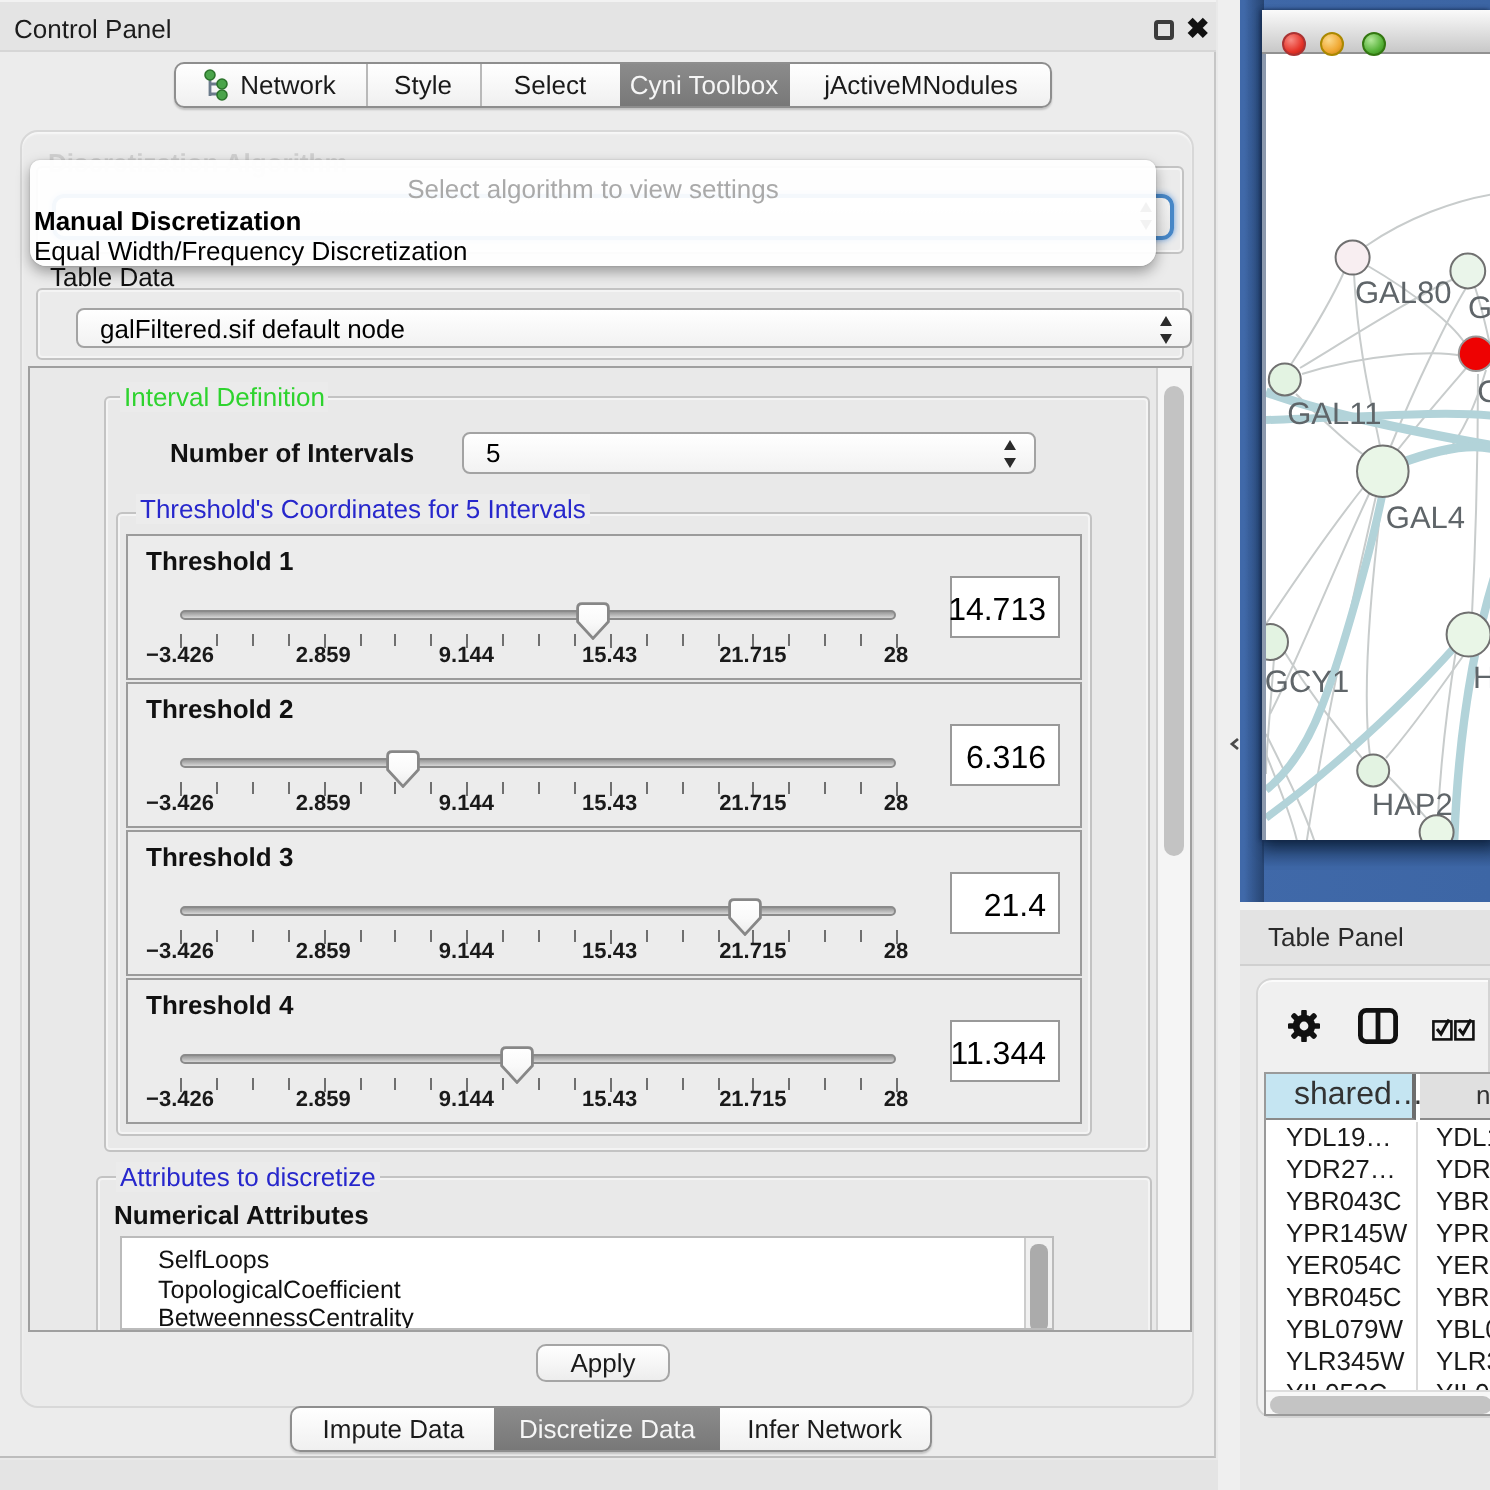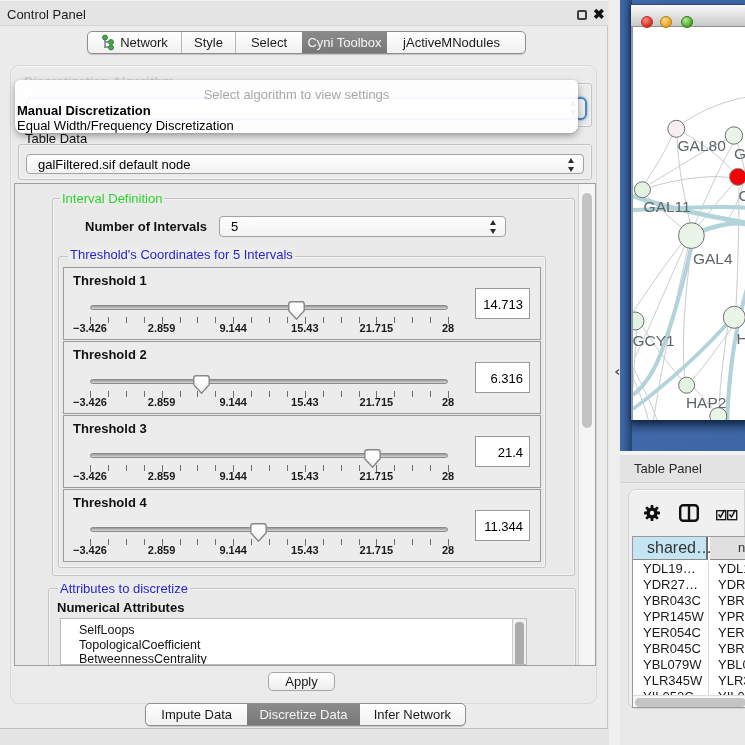--- a/index.html
+++ b/index.html
@@ -8,42 +8,42 @@
   .abs { position:absolute; }
 
   
   #lwin { left:0; top:0; width:608px; height:729px; background:#ececec; border-right:1px solid #c6c6c6; border-bottom:1px solid #bdbdbd; }
   #ltitle { left:0; top:0; width:608px; height:26px; background:#e4e4e4; border-top:1px solid #f2f2f2; border-bottom:1px solid #d6d6d6; }
   #ltitle .t { position:absolute; left:7px; top:6px; font-size:13px; color:#1c1c1c; }
   #icoSquare { left:577px; top:10px; width:10px; height:10px; border:2px solid #3c3c3c; border-radius:2px; }
   #icoX { left:593px; top:6px; font-size:14px; font-weight:bold; color:#111; }
 
   
-  .seg { position:absolute; display:flex; border:1px solid #8e8e8e; border-radius:5px; background:linear-gradient(#ffffff,#f0f0f0); box-shadow:0 1px 1px rgba(0,0,0,0.18); font-size:13px; color:#1a1a1a; overflow:hidden; }
+  .seg { position:absolute; display:flex; border:1px solid #8e8e8e; border-radius:5px; background:linear-gradient(#ffffff,#f0f0f0); box-shadow:0 1px 1px rgba(0,0,0,0.18); font-size:13px; color:#1a1a1a; overflow:hidden;justify-content:space-between; }
   .seg .s { display:flex; align-items:center; justify-content:center; height:100%; }
   .seg .sep { width:1px; height:100%; background:#b9b9b9; }
   .seg .dark { background:linear-gradient(#8b8b8b,#787878); color:#f6f6f6; }
   #tabs { left:87px; top:31px; width:439px; height:23px; }
   #btabs { left:145px; top:703px; width:321px; height:23px; }
 
   
   #ipanel { left:10px; top:65px; width:587px; height:639px; background:#ebebeb; border:1px solid #d8d8d8; border-radius:9px; box-shadow:inset 0 1px 1px #f8f8f8; }
 
   .groupbox { position:absolute; border:1px solid #c3c3c3; border-radius:3px; box-shadow:inset 0 0 0 1px #f4f4f4; }
   .gtitle { position:absolute; font-size:13px; background:#ebebeb; padding:0 2px; white-space:nowrap; }
 
   
   #gAlgo { left:18px; top:83px; width:574px; height:44px; }
   #cbAlgo { left:26px; top:97px; width:561px; height:23px; background:linear-gradient(#f4f4f4,#e7e7e7); border:2.5px solid #4787c7; border-radius:6px; box-shadow:0 0 3px rgba(90,150,220,0.9); }
   #ghostAlgo { left:24px; top:74px; font-size:13px; font-weight:bold; color:#d0d0d0; }
 
   
   #gTable { left:18px; top:144px; width:574px; height:36px; }
   #tdLabel { left:23px; top:131px; font-size:13px; color:#111; background:transparent; }
-  .combo { position:absolute; background:linear-gradient(#ffffff,#f2f2f2); border:1px solid #a3a3a3; border-radius:4px; }
+  .combo { position:absolute; background:linear-gradient(#ffffff,#f2f2f2); border:1px solid #a3a3a3; border-radius:4px;margin-left:12px; }
   .combo .txt { position:absolute; left:11px; top:2px; font-size:13px; color:#000; }
   .updn { position:absolute; width:8px; }
   .updn .u { width:0; height:0; border-left:3.5px solid transparent; border-right:3.5px solid transparent; border-bottom:5px solid #2b2b2b; margin-bottom:3.5px; }
   .updn .d { width:0; height:0; border-left:3.5px solid transparent; border-right:3.5px solid transparent; border-top:5px solid #2b2b2b; }
   #cbData { left:26px; top:154px; width:558px; height:20px; }
 
   
   #mpanel { left:14px; top:183px; width:582px; height:483px; background:#e9e9e9; border:1px solid #9f9f9f; }
   #vsb { left:578px; top:184px; width:17px; height:481px; background:#f5f5f5; border-left:1px solid #d2d2d2; }
   #vsbthumb { left:3px; top:9px; width:10px; height:235px; background:#c3c3c3; border-radius:5px; }
@@ -57,21 +57,21 @@
 
   #niLabel { left:85px; top:219px; font-size:13px; font-weight:bold; color:#111; }
   #spin5 { left:219px; top:216px; width:287px; height:21px; }
 
   
   .tbox { position:absolute; left:63px; width:478px; height:73px; border:1px solid #9b9b9b; background:#ececec; }
   .tbox .tl { position:absolute; left:9px; top:5px; font-size:13px; font-weight:bold; color:#111; }
   .track { position:absolute; left:26px; top:37px; width:358px; height:5px; background:linear-gradient(#989898,#d6d6d6); border:1px solid #8a8a8a; border-radius:4px; }
   .thumbS { position:absolute; top:33px; width:17px; height:19px; }
   .vbox { position:absolute; left:411px; top:20px; width:55px; height:31px; background:#fff; border:1px solid #999; }
-  .vbox span { position:absolute; right:6px; top:8px; font-size:13px; color:#000; }
+  .vbox span { position:absolute; right:6px; top:8px; font-size:16px; color:#000; }
   .ticks { position:absolute; left:26px; top:49px; width:358px; height:7px; }
   .tlabels { position:absolute; left:0; top:54px; width:100%; height:13px; font-size:11px; font-weight:bold; color:#1a1a1a; }
   .tlabels span { position:absolute; transform:translateX(-50%); }
 
   
   #naLabel { left:42px; top:416px; font-size:13px; font-weight:bold; color:#111; }
   #alist { left:45px; top:434px; width:467px; height:47px; background:#fff; border:1px solid #bbb; overflow:hidden; padding-top:4px; }
   #alist .it { font-size:12.5px; color:#111; padding-left:18px; height:14.7px; line-height:14.7px; }
   #asb { position:absolute; right:0; top:0; width:14px; height:100%; background:#f0f0f0; border-left:1px solid #ccc; }
   #asbthumb { position:absolute; left:2px; top:3px; width:9px; height:44px; background:#ababab; border-radius:4px; }

